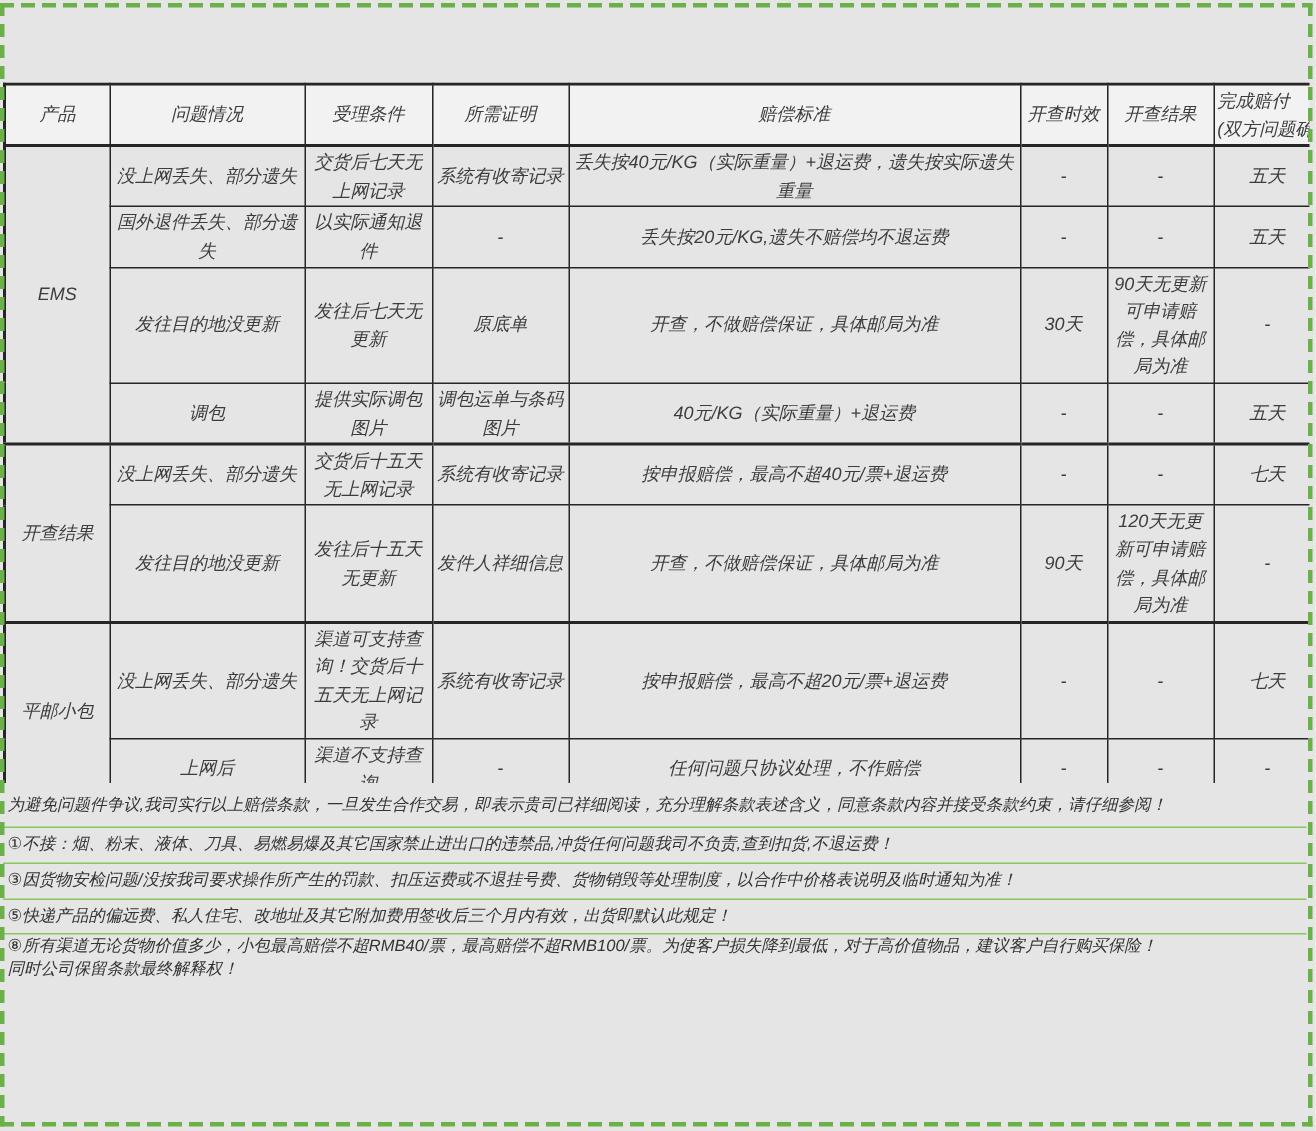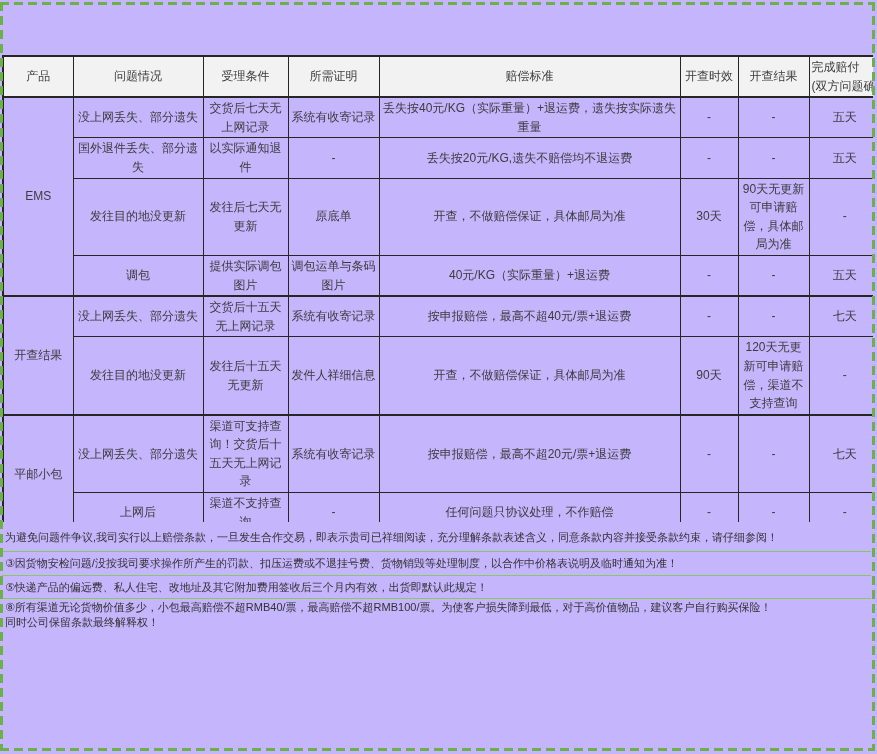--- a/index.html
+++ b/index.html
@@ -2,21 +2,21 @@
 <html style="--green: #6cb04a; --green-light: #86ca5f;"><head>
 <meta charset="utf-8">
 <style>
   :root { --green:#6cb04a; --green-light:#86ca5f; --ink:#262626; --txt:#3c3c3c; }
   * { box-sizing:border-box; }
   html,body { margin:0; padding:0; }
   body {
     width:877px; height:754px; background:#ffffff; overflow:hidden; position:relative;
     font-family:"Liberation Sans","DejaVu Sans",sans-serif; color:var(--txt);
   }
-  .page { position:absolute; inset:0; background:#c4b5fd; }
+  .page { position:absolute; inset:0; background:#e5e5e5;font-style:italic; }
 
   
   .dash-h { position:absolute; height:3px; z-index:30;
     background:repeating-linear-gradient(90deg, var(--green) 0 9px, transparent 9px 14px); }
   .dash-v { position:absolute; width:3px; z-index:30;
     background:repeating-linear-gradient(180deg, var(--green) 0 9px, transparent 9px 14px); }
   .dash-top    { left:0; right:2px; top:2px; }
   .dash-bottom { left:0; right:2px; bottom:3px; }
   .dash-left   { left:0; top:2px; bottom:3px; }
   .dash-right  { right:2px; top:2px; bottom:3px; }
@@ -128,21 +128,21 @@
             <td>-</td>
             <td>-</td>
             <td>七天</td>
           </tr>
           <tr style="height: 62px;">
             <td>发往目的地没更新</td>
             <td>发往后十五天无更新</td>
             <td>发件人祥细信息</td>
             <td>开查，不做赔偿保证，具体邮局为准</td>
             <td>90天</td>
-            <td>120天无更新可申请赔偿，渠道不支持查询</td>
+            <td>120天无更新可申请赔偿，具体邮局为准</td>
             <td>-</td>
           </tr>
           <tr class="group-start" style="height: 50px;">
             <td rowspan="2" class="product-cell">平邮小包</td>
             <td>没上网丢失、部分遗失</td>
             <td>渠道可支持查询！交货后十五天无上网记录</td>
             <td>系统有收寄记录</td>
             <td>按申报赔偿，最高不超20元/票+退运费</td>
             <td>-</td>
             <td>-</td>
@@ -156,19 +156,20 @@
             <td>-</td>
             <td>-</td>
             <td>-</td>
           </tr>
         </tbody>
     </table>
   </div>
 
   <div class="notes">
     <div class="note-row" style="height:28px">为避免问题件争议,我司实行以上赔偿条款，一旦发生合作交易，即表示贵司已祥细阅读，充分理解条款表述含义，同意条款内容并接受条款约束，请仔细参阅！</div>
+    <div class="note-row" style="height:24px">①不接：烟、粉末、液体、刀具、易燃易爆及其它国家禁止进出口的违禁品,冲货任何问题我司不负责,查到扣货,不退运费！</div>
     <div class="note-row" style="height:24px">③因货物安检问题/没按我司要求操作所产生的罚款、扣压运费或不退挂号费、货物销毁等处理制度，以合作中价格表说明及临时通知为准！</div>
     <div class="note-row" style="height:23px">⑤快递产品的偏远费、私人住宅、改地址及其它附加费用签收后三个月内有效，出货即默认此规定！</div>
     <div class="note-row" style="height:31px">⑧所有渠道无论货物价值多少，小包最高赔偿不超RMB40/票，最高赔偿不超RMB100/票。为使客户损失降到最低，对于高价值物品，建议客户自行购买保险！
 同时公司保留条款最终解释权！</div>
   </div>
 
 </div>
 
 </body></html>

